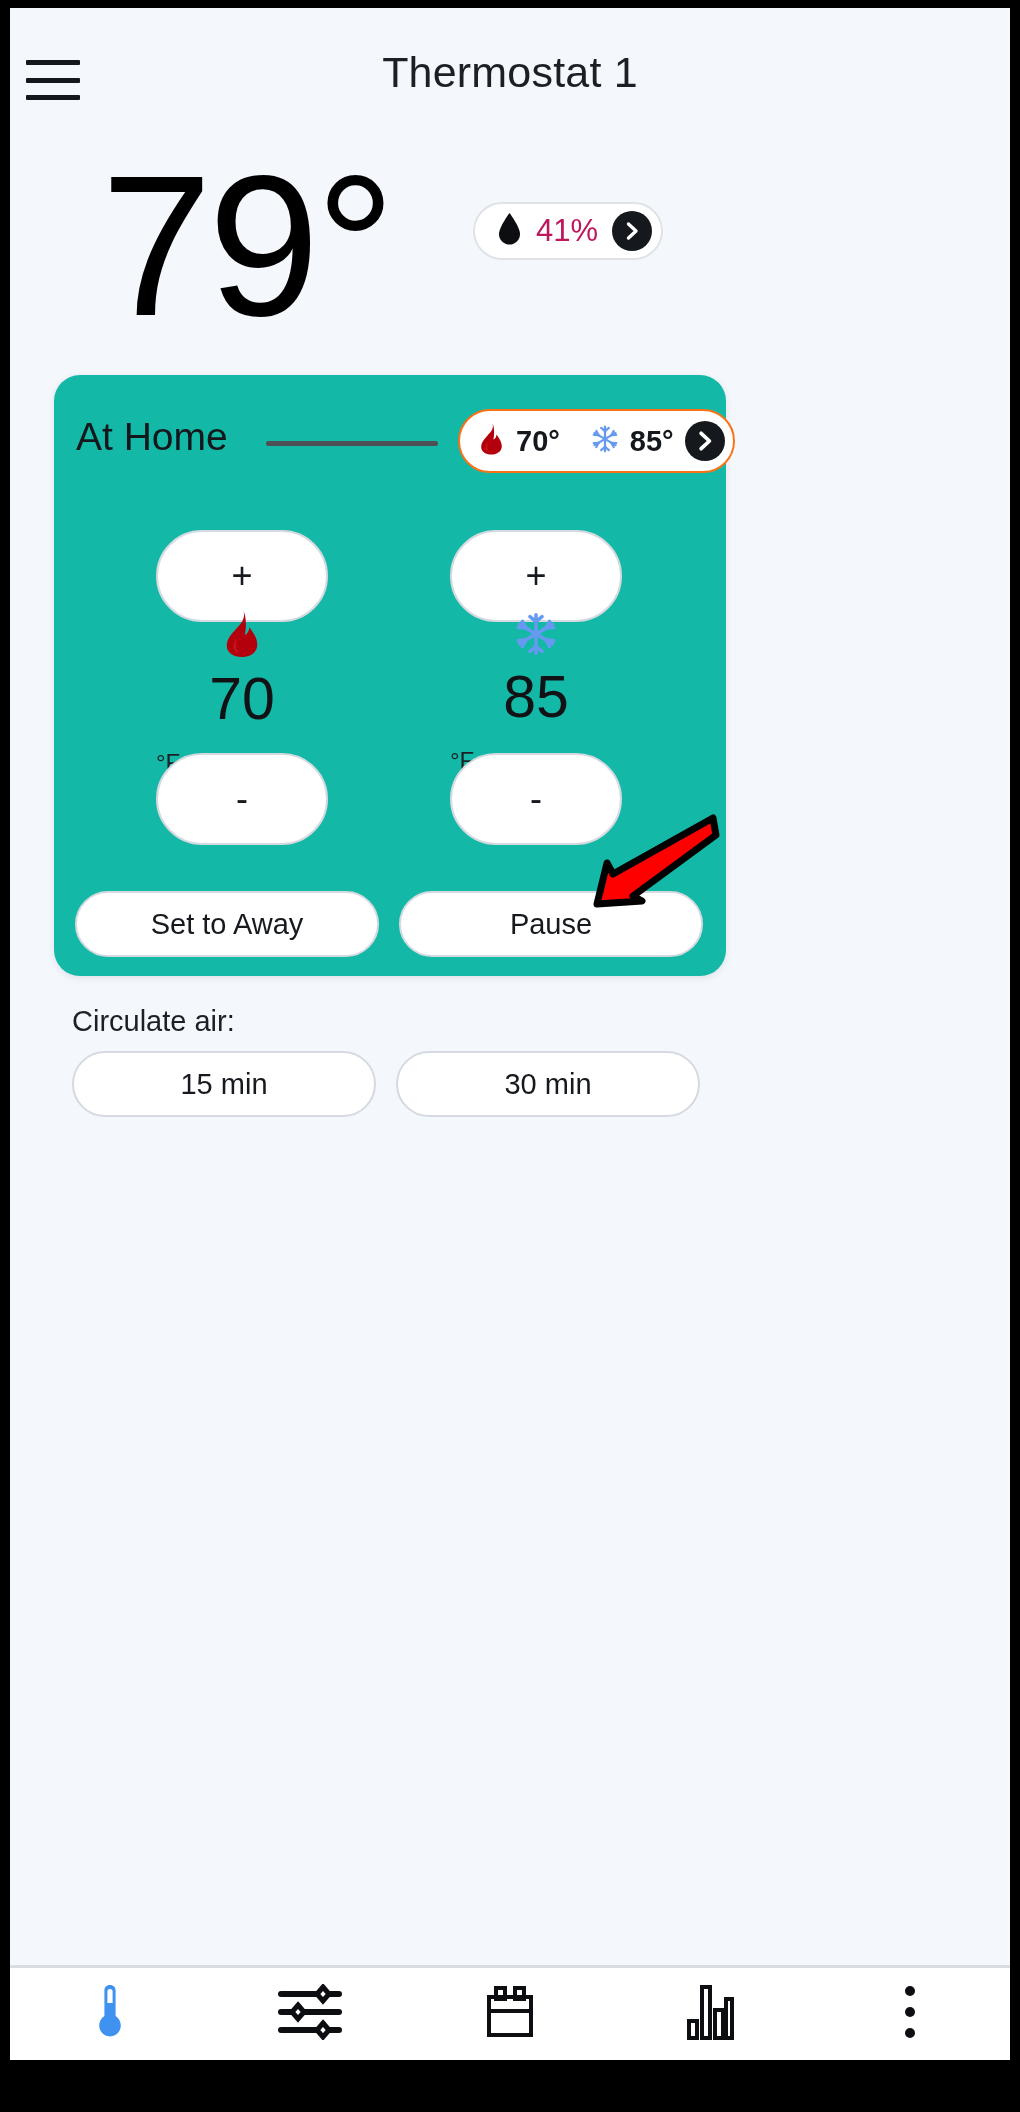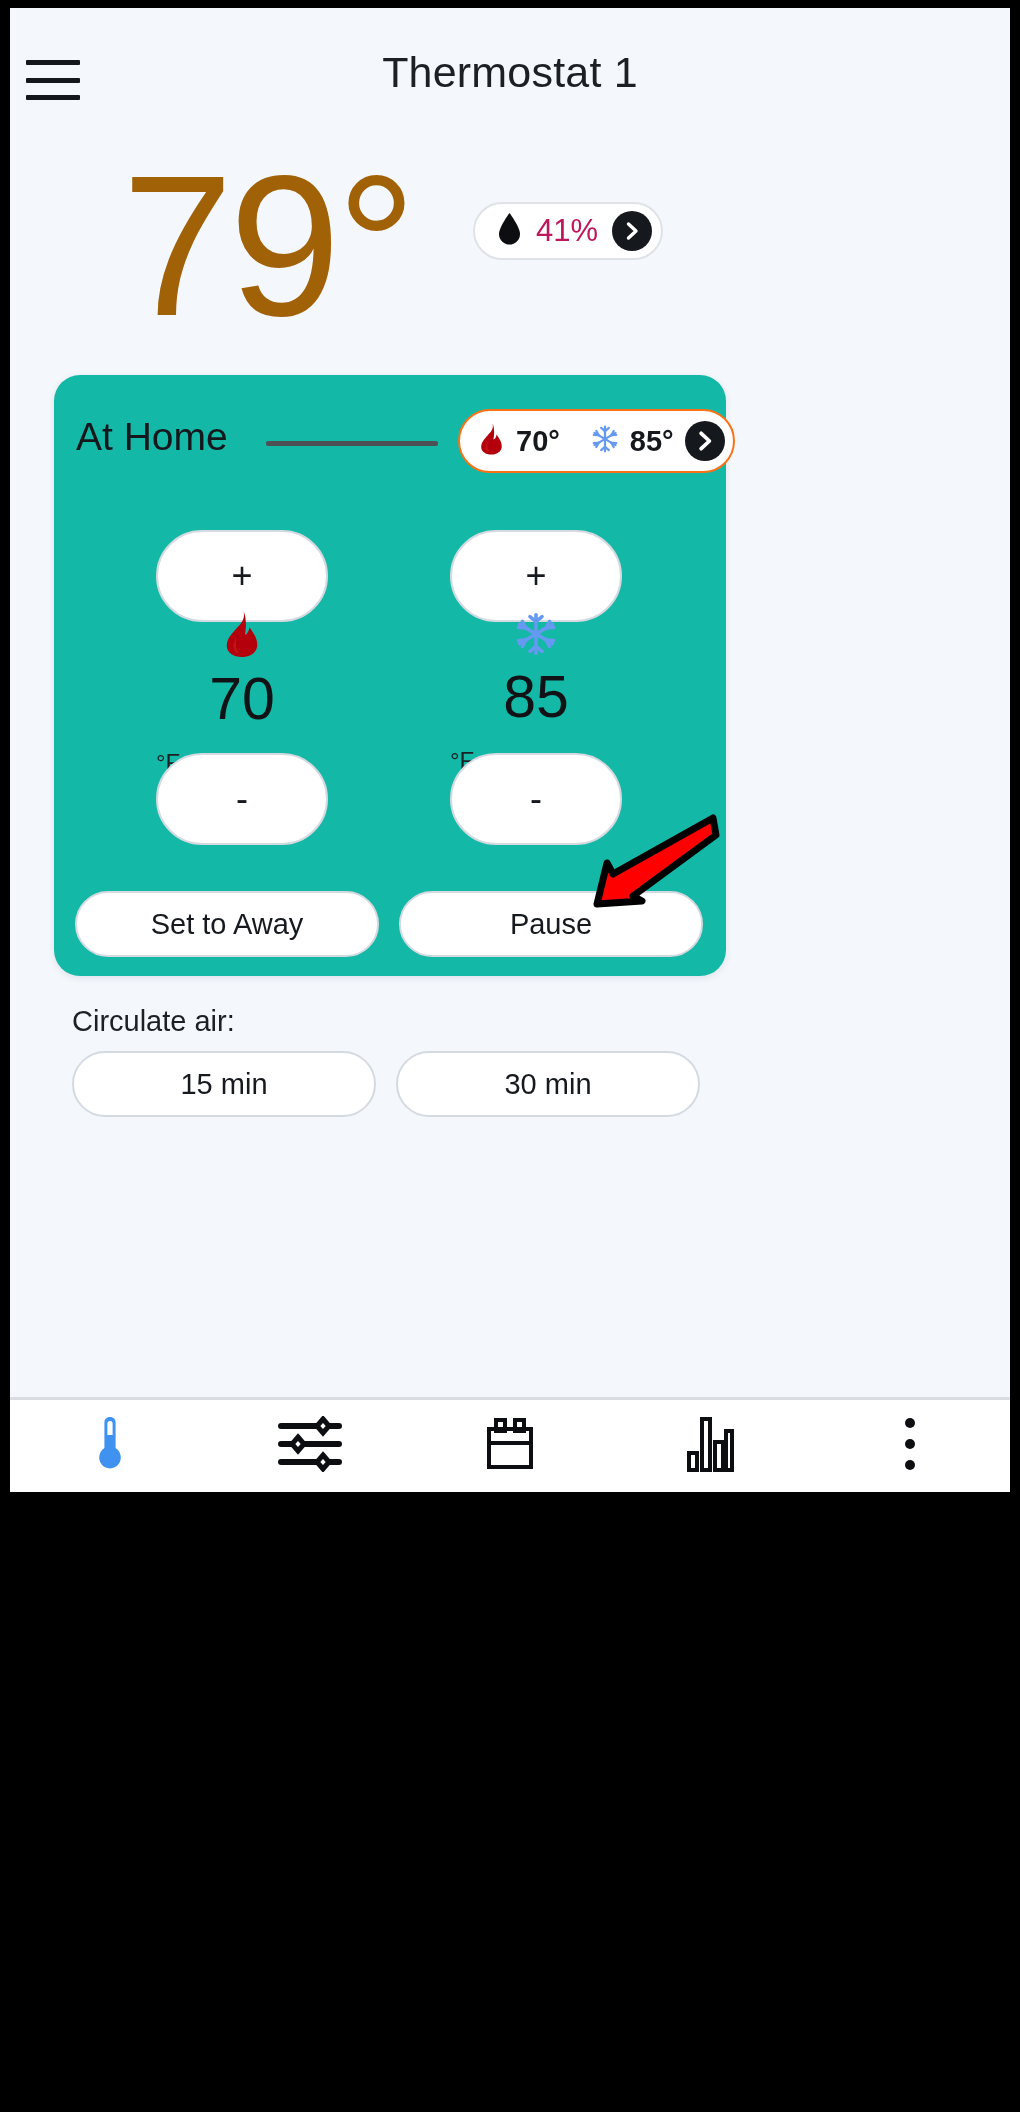--- a/index.html
+++ b/index.html
@@ -11,21 +11,21 @@
     width: 1020px;
     height: 2112px;
     font-family: "Liberation Sans", sans-serif;
     overflow: hidden;
   }
   #device {
     position: absolute;
     left: 10px;
     top: 8px;
     width: 1000px;
-    height: 1484px;
+    height: 2052px;
     background: #f4f8fd;
     overflow: hidden;
   }
 
   
   #header {
     position: absolute;
     left: 0; top: 0;
     width: 1000px; height: 140px;
   }
@@ -52,25 +52,25 @@
     width: 1000px;
     text-align: center;
     font-size: 43px;
     color: #1c1f24;
     letter-spacing: 0.2px;
   }
 
   
   #current-temp {
     position: absolute;
-    left: 112px; top: 138px;
+    left: 91px; top: 138px;
     font-size: 200px;
     line-height: 200px;
     font-weight: 400;
-    color: #a16207;
+    color: #000000;
     letter-spacing: -4px;
   }
   #humidity-pill {
     position: absolute;
     left: 463px; top: 194px;
     height: 58px;
     padding: 0 9px 0 22px;
     background: #ffffff;
     border: 2px solid #dfe3e8;
     border-radius: 30px;

